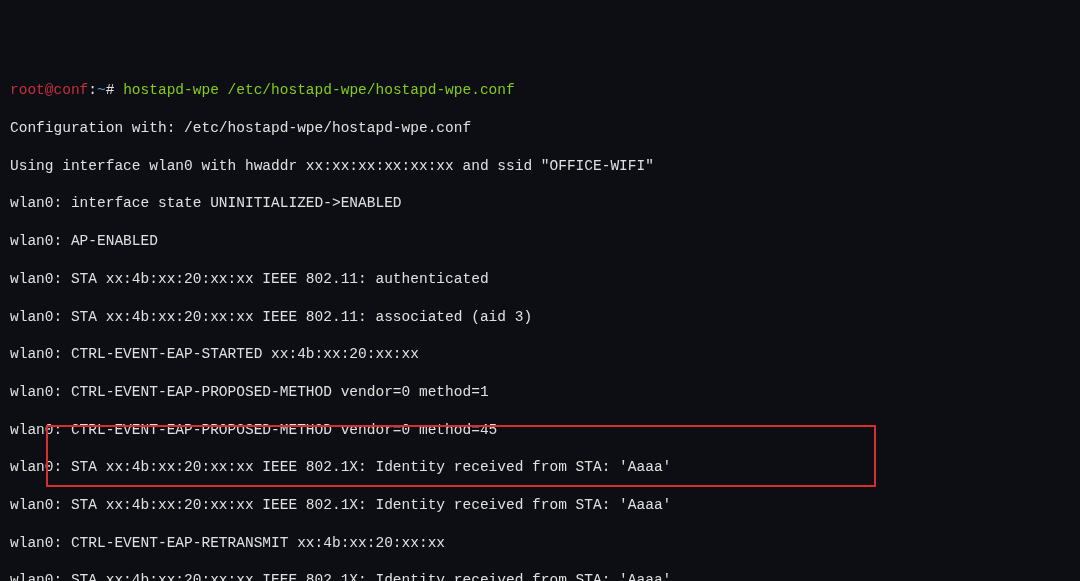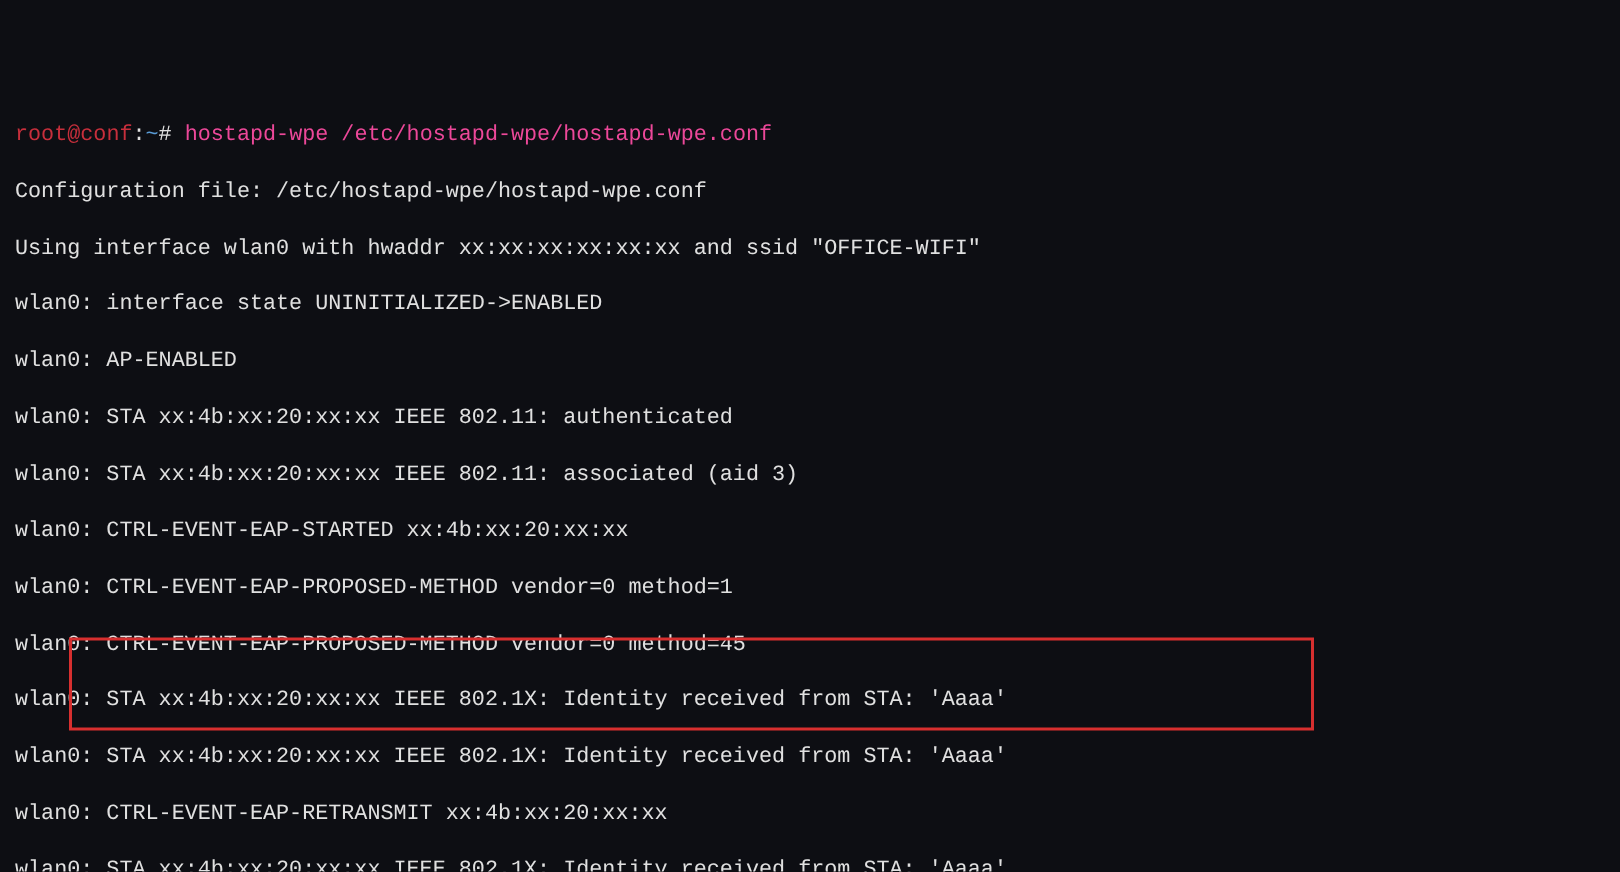--- a/index.html
+++ b/index.html
@@ -13,38 +13,38 @@
       width: 1080px;
       height: 581px;
       overflow: hidden;
       white-space: pre;
     }
     .line { white-space: pre; }
     .prompt-userhost { color: #c72f3c; font-weight: 500; text-align: center; }
     .prompt-colon { color: #e0e0e0; }
     .prompt-path { color: #5a9cd6; }
     .prompt-hash { color: #e0e0e0; }
-    .cmd { color: #ec4899; margin-top: 39px; }
+    .cmd { color: #84cc16; margin-top: 39px; }
     .highlight-box {
       position: absolute;
       border: 2px solid #d72f2f;
       left: 46px;
       top: 425px;
       width: 830px;
       height: 62px;
       pointer-events: none;
     }
   </style>
 </head>
 <body>
 
 
 
 <div class="line"><span class="prompt-userhost">root</span><span class="prompt-userhost">@</span><span class="prompt-userhost">conf</span><span class="prompt-colon">:</span><span class="prompt-path">~</span><span class="prompt-hash">#</span><span class="cmd"> </span><span class="cmd">hostapd-wpe /etc/hostapd-wpe/hostapd-wpe.conf</span></div>
-<div class="line">Configuration file: /etc/hostapd-wpe/hostapd-wpe.conf</div>
+<div class="line">Configuration with: /etc/hostapd-wpe/hostapd-wpe.conf</div>
 <div class="line">Using interface wlan0 with hwaddr xx:xx:xx:xx:xx:xx and ssid "OFFICE-WIFI"</div>
 <div class="line">wlan0: interface state UNINITIALIZED-&gt;ENABLED</div>
 <div class="line">wlan0: AP-ENABLED</div>
 <div class="line">wlan0: STA xx:4b:xx:20:xx:xx IEEE 802.11: authenticated</div>
 <div class="line">wlan0: STA xx:4b:xx:20:xx:xx IEEE 802.11: associated (aid 3)</div>
 <div class="line">wlan0: CTRL-EVENT-EAP-STARTED xx:4b:xx:20:xx:xx</div>
 <div class="line">wlan0: CTRL-EVENT-EAP-PROPOSED-METHOD vendor=0 method=1</div>
 <div class="line">wlan0: CTRL-EVENT-EAP-PROPOSED-METHOD vendor=0 method=45</div>
 <div class="line">wlan0: STA xx:4b:xx:20:xx:xx IEEE 802.1X: Identity received from STA: 'Aaaa'</div>
 <div class="line">wlan0: STA xx:4b:xx:20:xx:xx IEEE 802.1X: Identity received from STA: 'Aaaa'</div>

